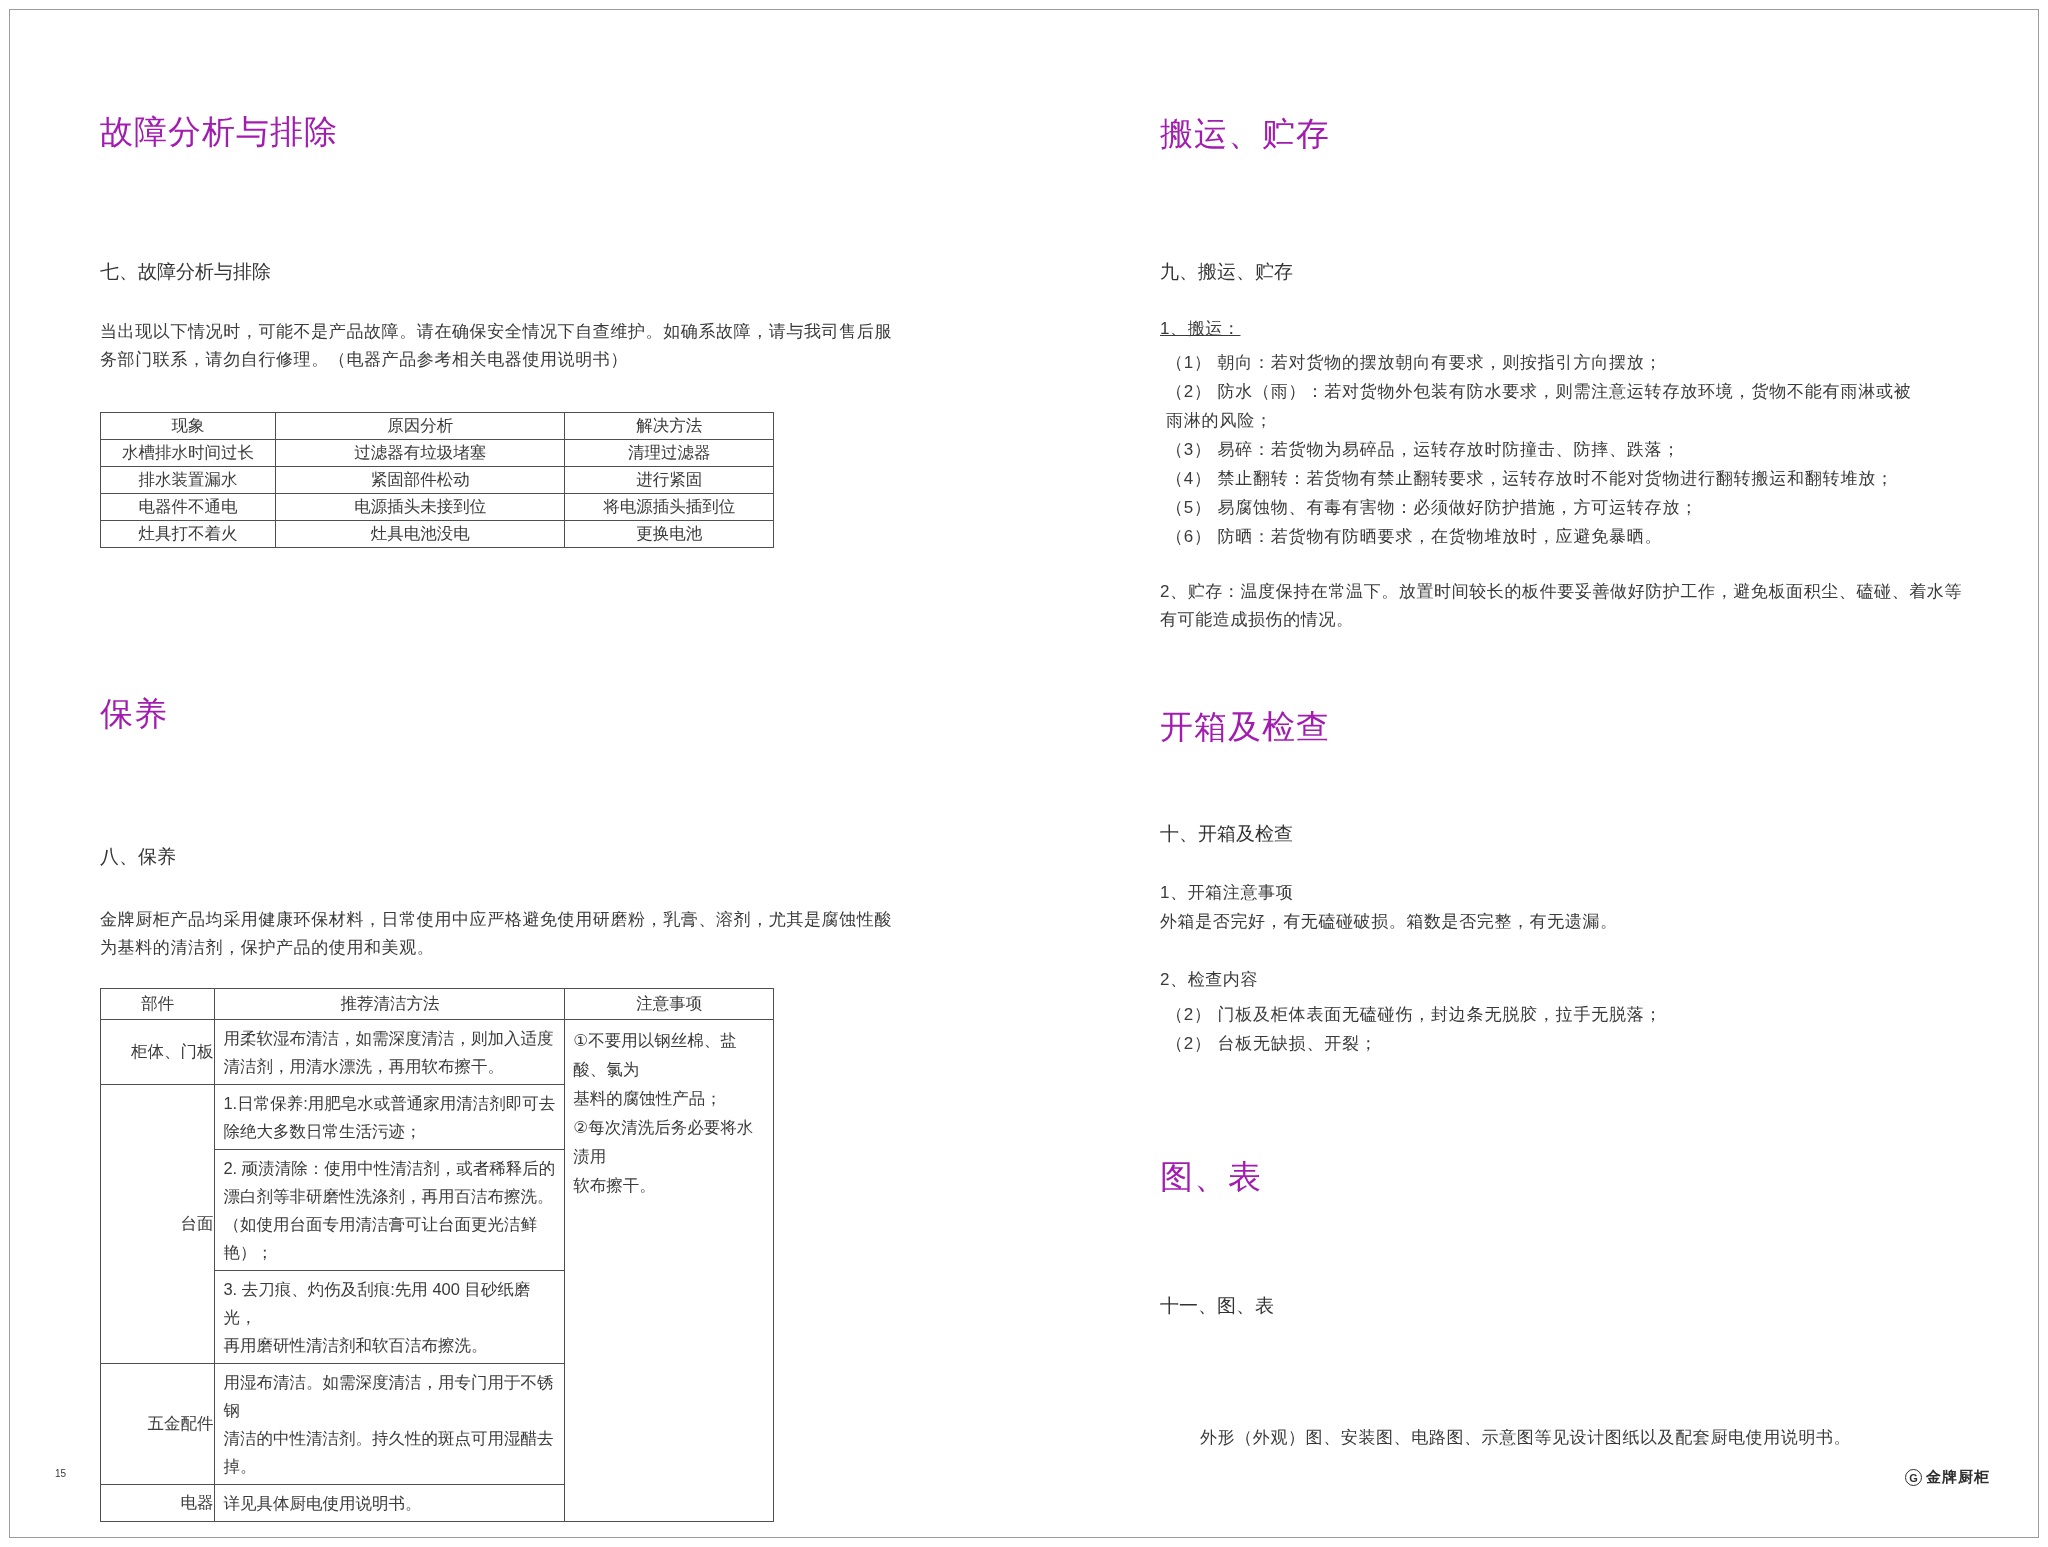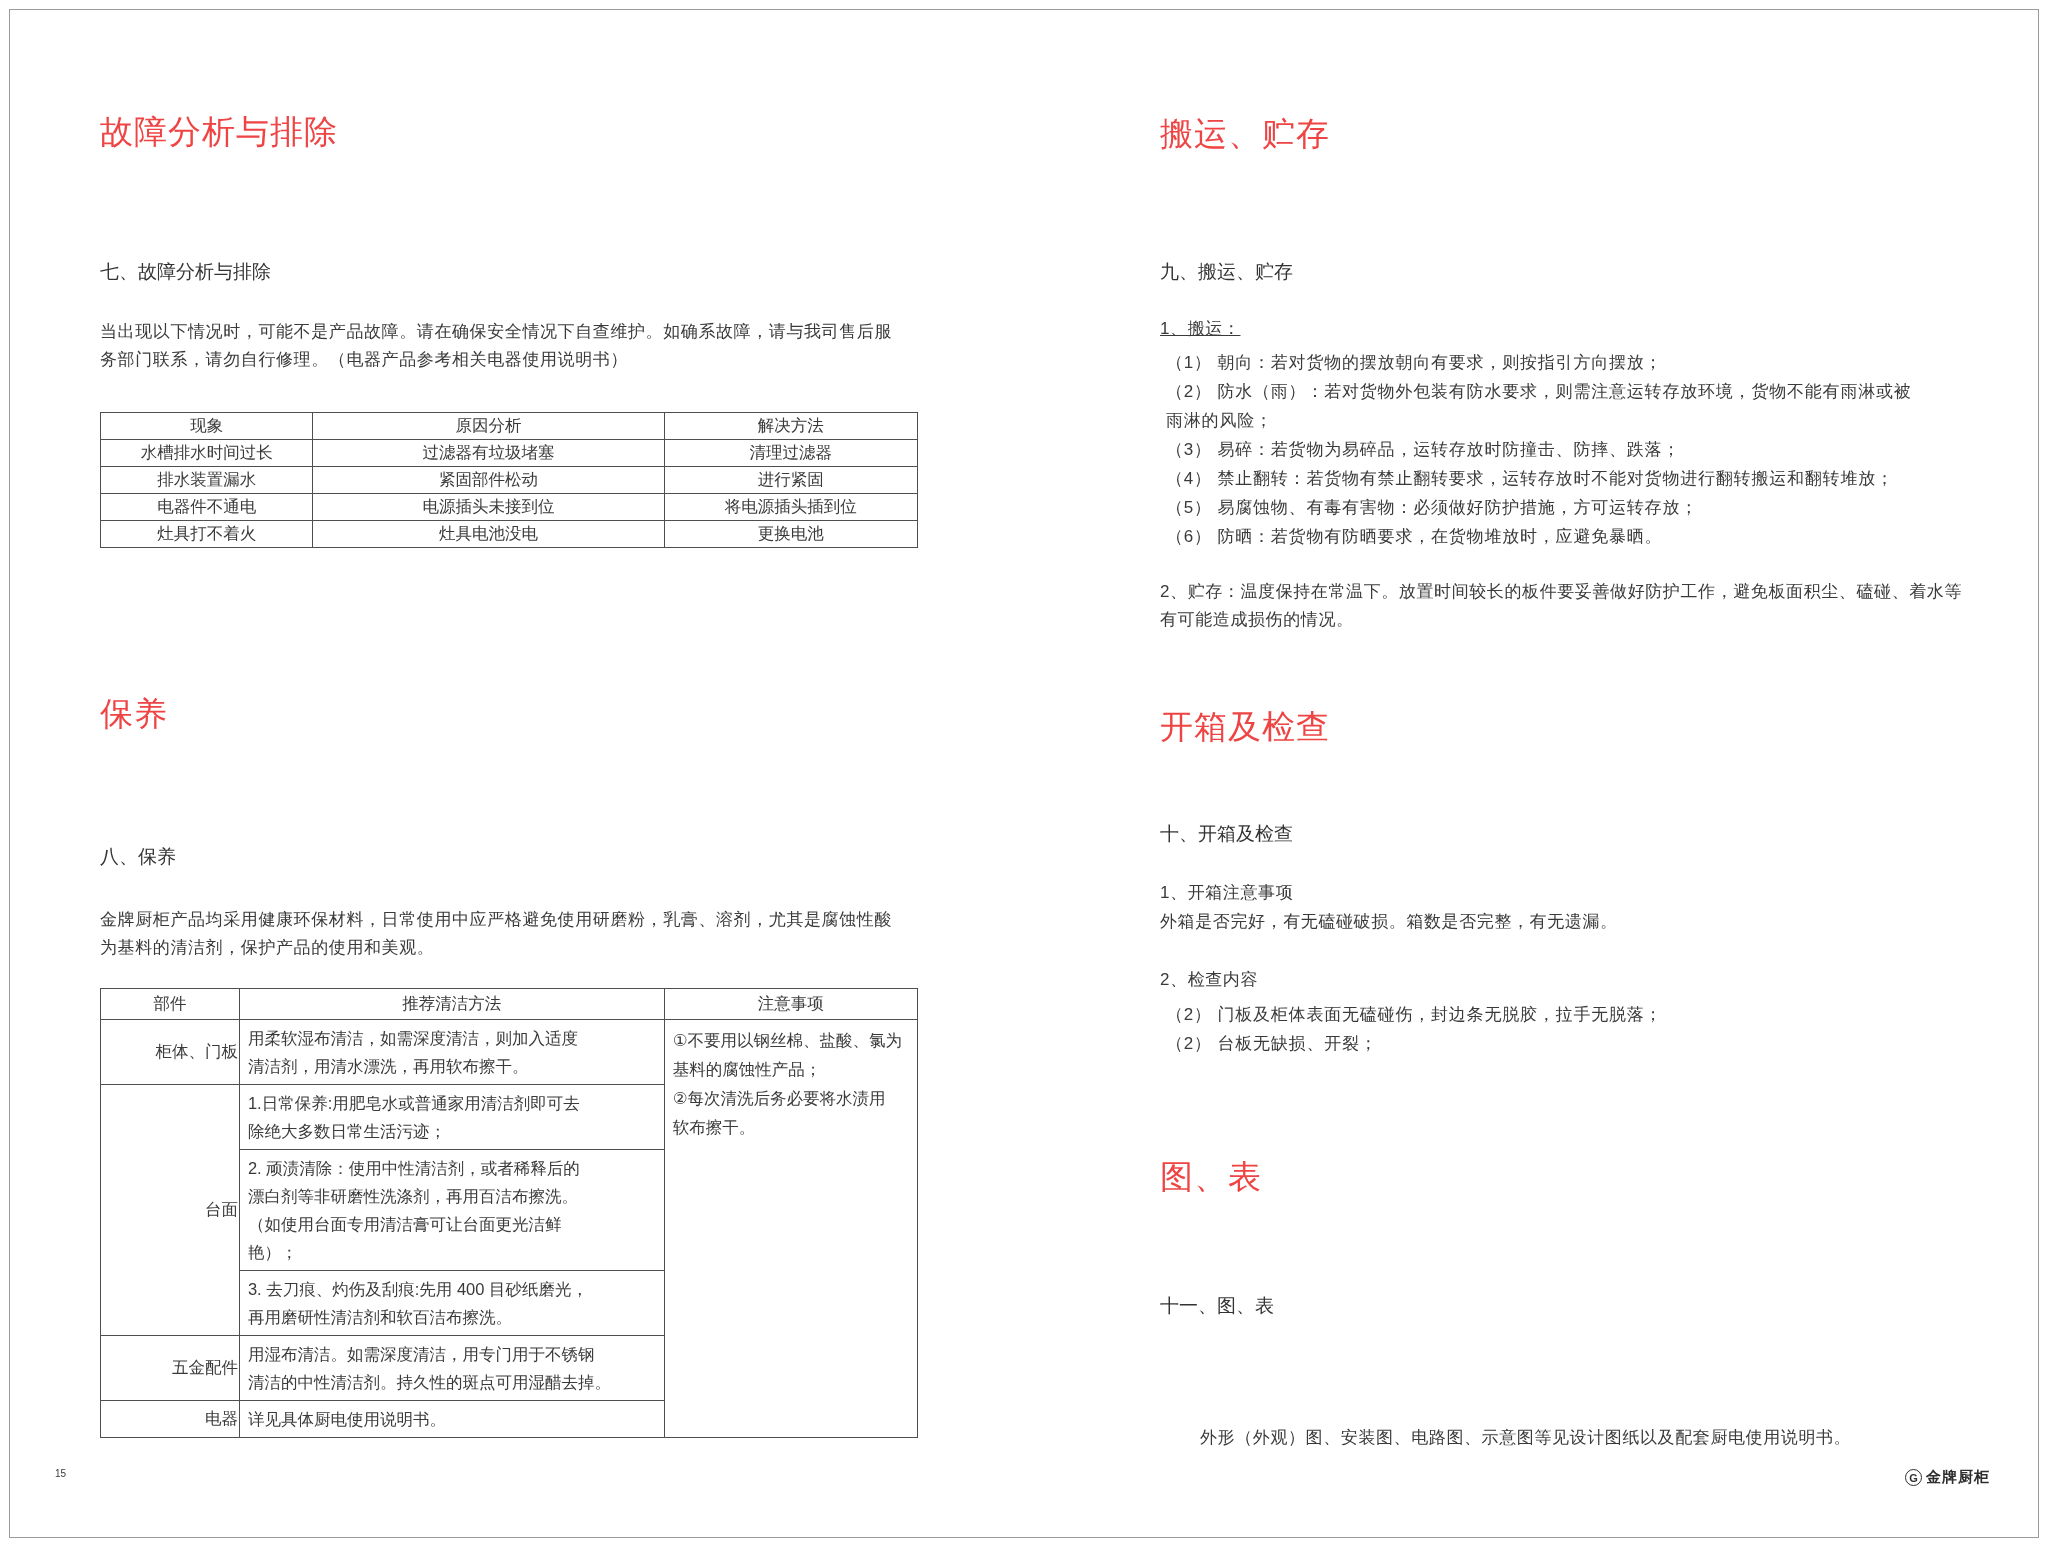--- a/index.html
+++ b/index.html
@@ -6,25 +6,25 @@
   body{
     width:2048px;height:1547px;position:relative;background:#ffffff;
     font-family:"Liberation Sans","DejaVu Sans",sans-serif;
     color:#383838;overflow:hidden;
   }
   .page-frame{position:absolute;left:9px;top:9px;right:9px;bottom:9px;border:1px solid #9b9b9b;}
   .col{position:absolute;top:0;}
   .col-left{left:100px;width:810px;}
   .col-right{left:1160px;width:828px;}
   .abs{position:absolute;left:0;right:0;}
-  .big-title{font-size:33px;color:#ef4444;letter-spacing:1px;font-weight:500;line-height:44px;}
+  .big-title{font-size:33px;color:#a21caf;letter-spacing:1px;font-weight:500;line-height:44px;}
   .sec-heading{font-size:19px;color:#333333;line-height:28px;}
   .body-text{font-size:17px;line-height:28px;letter-spacing:.6px;white-space:pre-line;color:#3a3a3a;}
   .list-text{font-size:17px;line-height:29px;letter-spacing:.8px;white-space:pre-line;color:#3a3a3a;padding-left:6px;}
-  table{border-collapse:collapse;width:818px;table-layout:fixed;padding-left:20px;}
+  table{border-collapse:collapse;width:674px;table-layout:fixed;padding-left:20px;}
   td,th{border:1px solid #4f4f4f;font-weight:400;font-size:16.5px;color:#3a3a3a;}
   .t1 td,.t1 th{text-align:center;height:26px;padding:0 4px;}
   .t2 th{height:28px;text-align:center;}
   .t2 .lbl{text-align:right;vertical-align:middle;}
   .t2 .mth{text-align:left;vertical-align:middle;padding:4px 8px;line-height:28px;white-space:pre-line;}
   .t2 .nts{text-align:left;vertical-align:top;padding:6px 8px;line-height:29px;}
   .t2 .nts div{white-space:pre-line;}
   .footer-pageno{position:absolute;left:55px;top:1468px;font-size:10px;color:#3a3a3a;}
   .brand{position:absolute;right:58px;top:1468px;display:flex;align-items:center;gap:4px;}
   .brand .g-circle{width:17px;height:17px;border:1.5px solid #2f2f2f;border-radius:50%;

